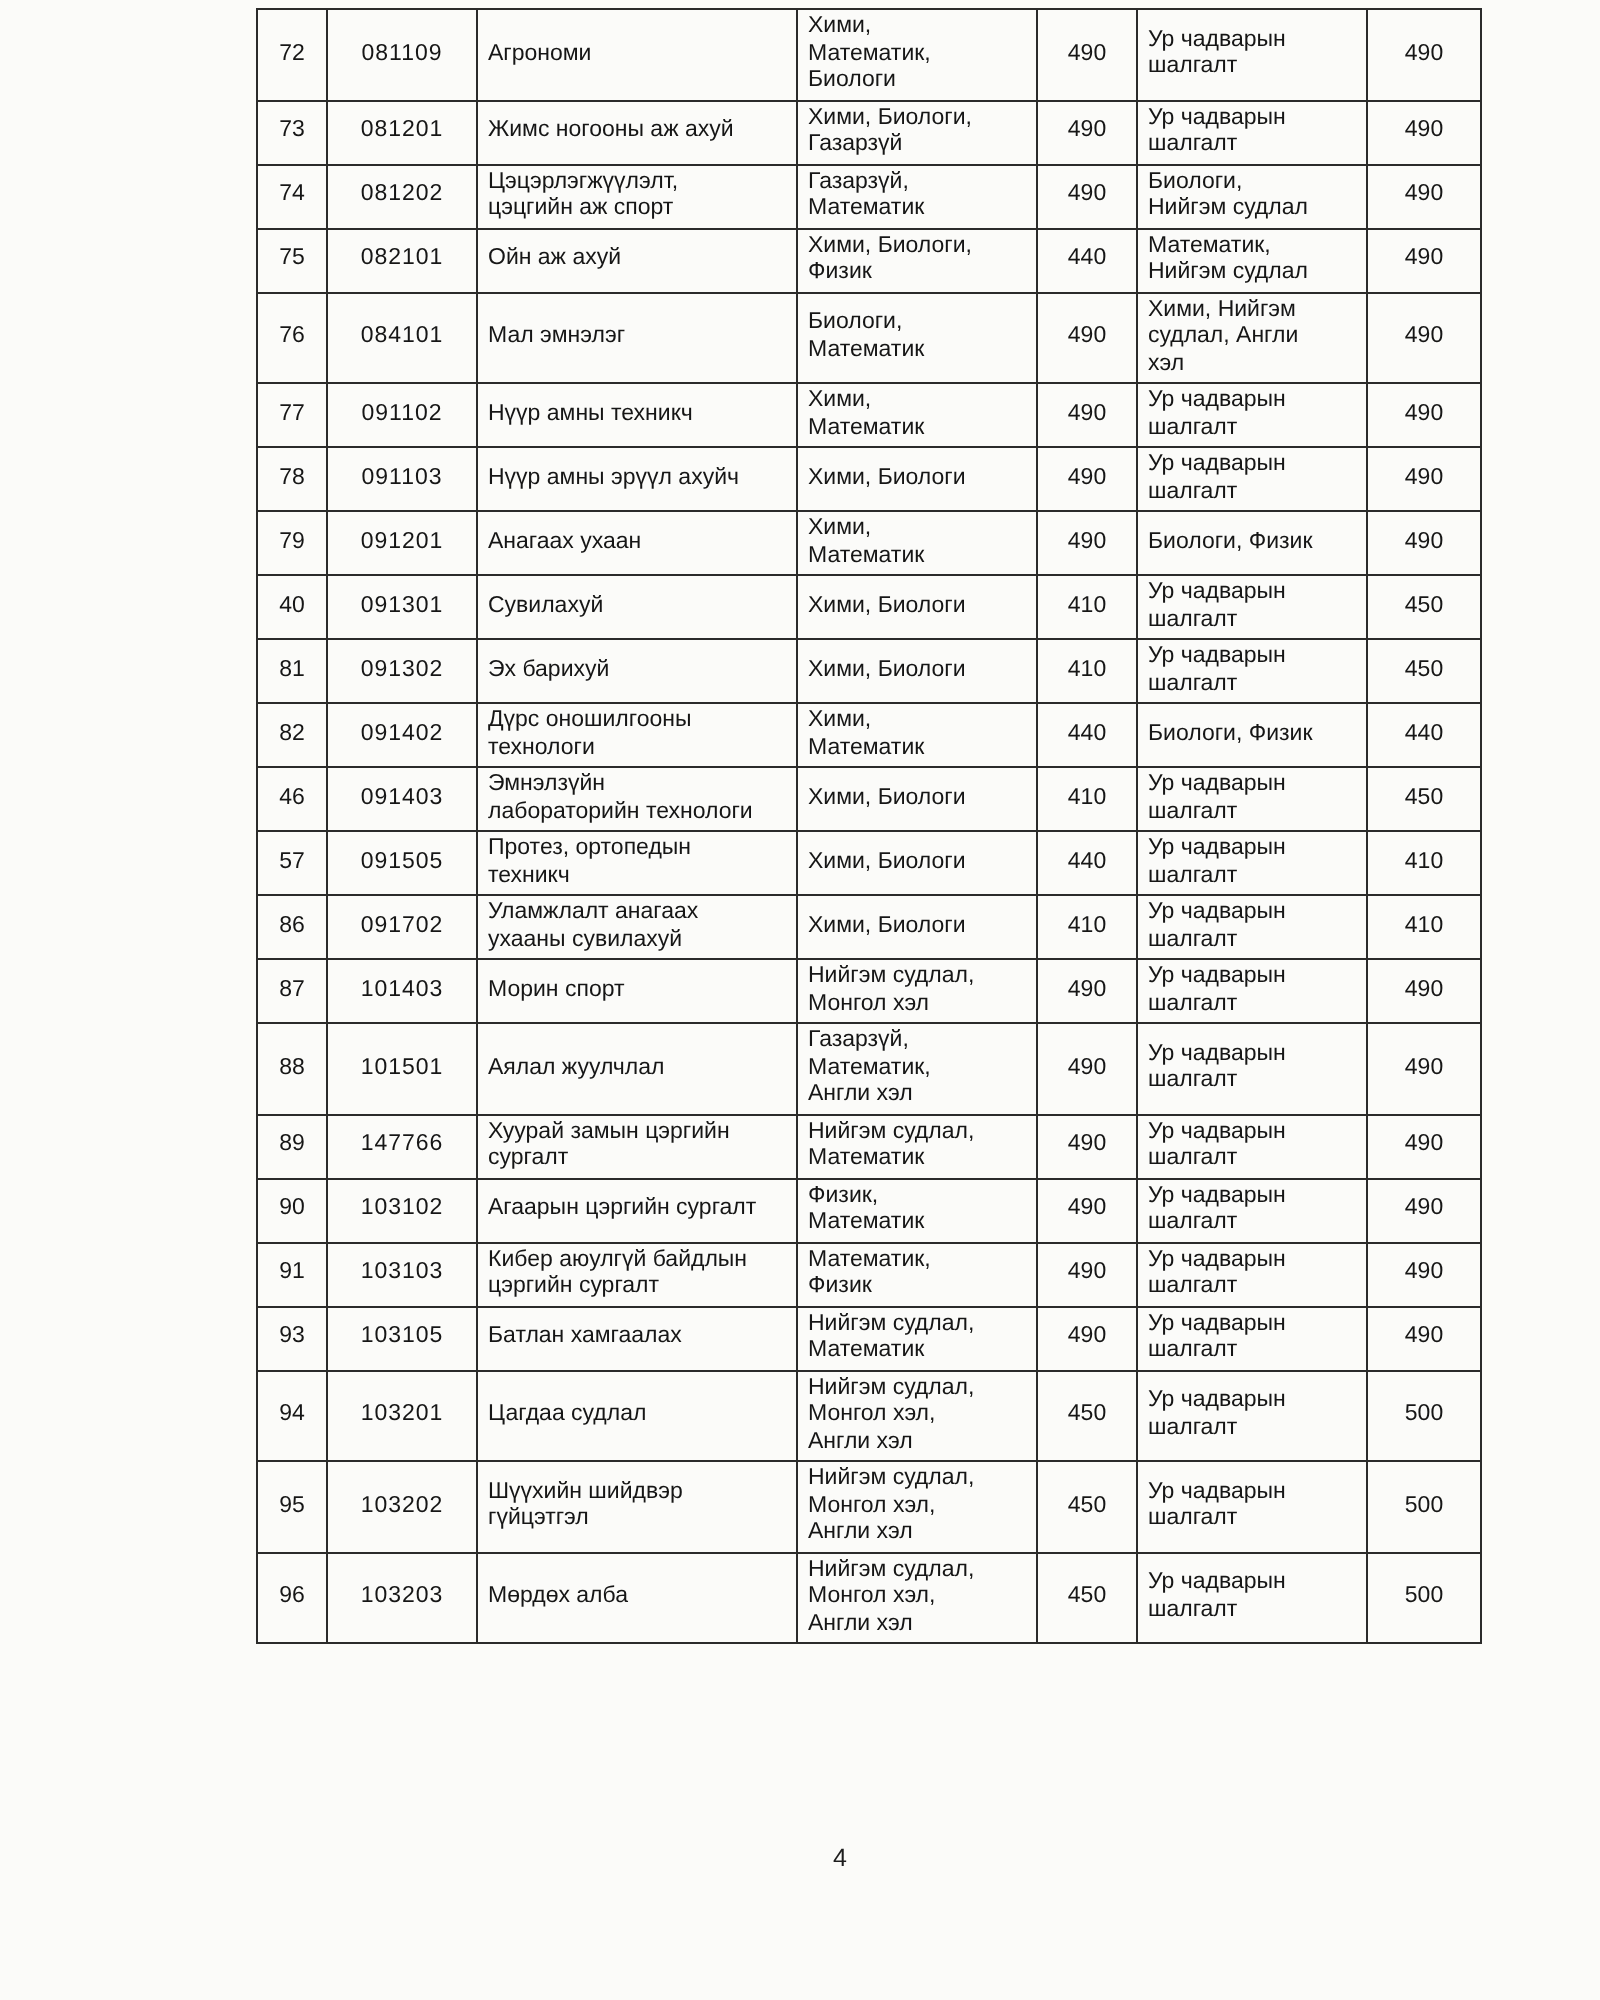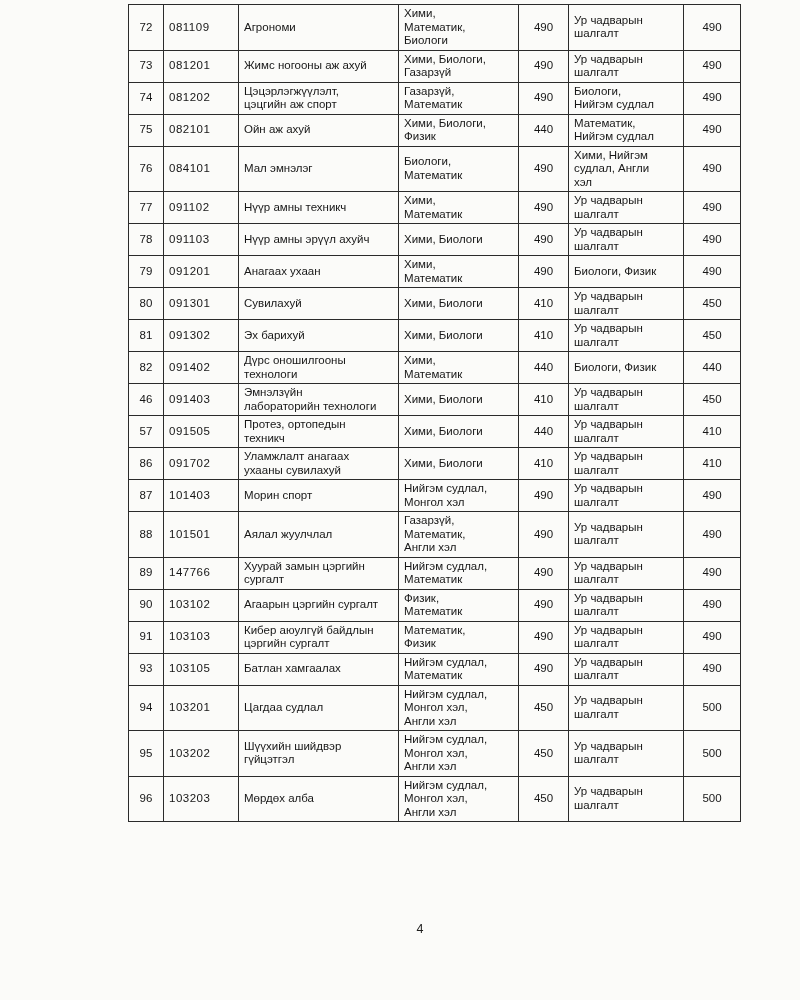--- a/index.html
+++ b/index.html
@@ -30,20 +30,21 @@
     padding: 2px 5px;
     vertical-align: middle;
     white-space: pre-line;
     overflow: hidden;
   }
   td.c-no, td.c-score1, td.c-score2 {
     text-align: center;
     white-space: nowrap;
   }
   td.c-code {
+    text-align: center;
     white-space: nowrap;
     letter-spacing: 0.5px;
   }
   td.c-name, td.c-subjects, td.c-exam {
     text-align: left;
   }
   .page-number {
     position: absolute;
     left: 128px;
     width: 584px;
@@ -152,21 +153,21 @@
       <td class="c-no">79</td>
       <td class="c-code">091201</td>
       <td class="c-name">Анагаах ухаан</td>
       <td class="c-subjects">Хими,
 Математик</td>
       <td class="c-score1">490</td>
       <td class="c-exam">Биологи, Физик</td>
       <td class="c-score2">490</td>
     </tr>
         <tr>
-      <td class="c-no">80</td>
+      <td class="c-no">40</td>
       <td class="c-code">091301</td>
       <td class="c-name">Сувилахуй</td>
       <td class="c-subjects">Хими, Биологи</td>
       <td class="c-score1">410</td>
       <td class="c-exam">Ур чадварын
 шалгалт</td>
       <td class="c-score2">450</td>
     </tr>
         <tr>
       <td class="c-no">81</td>

